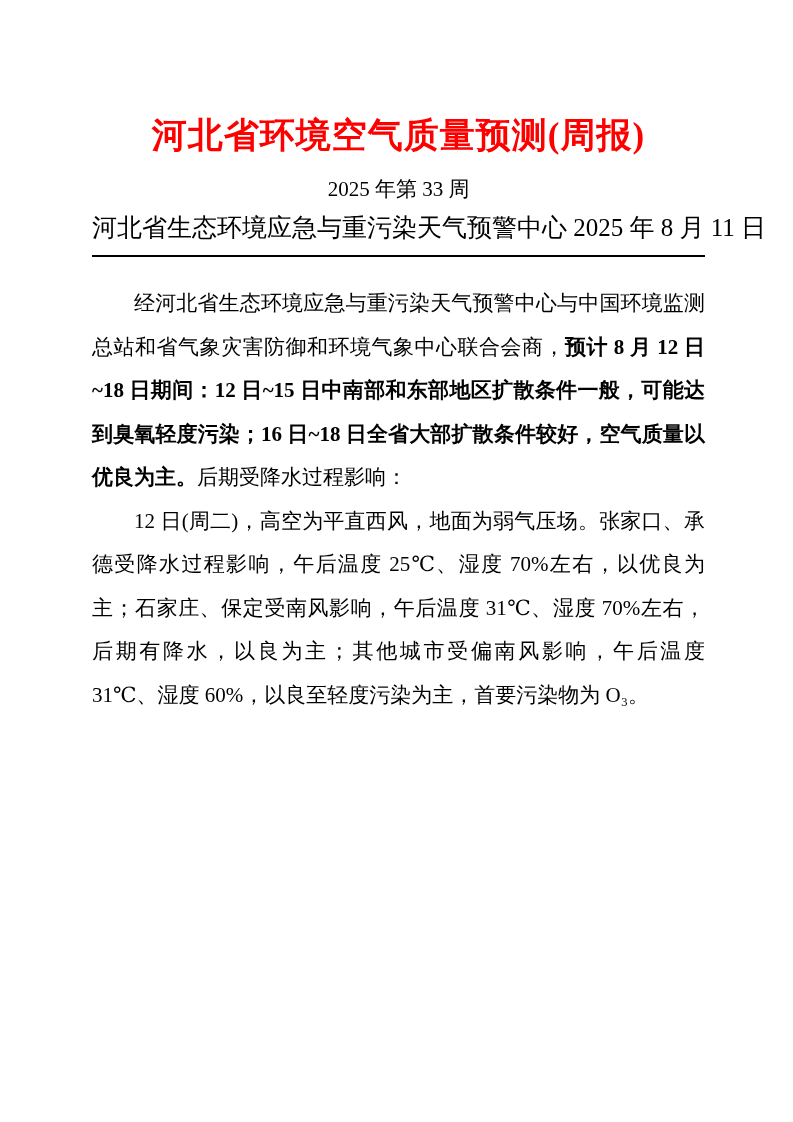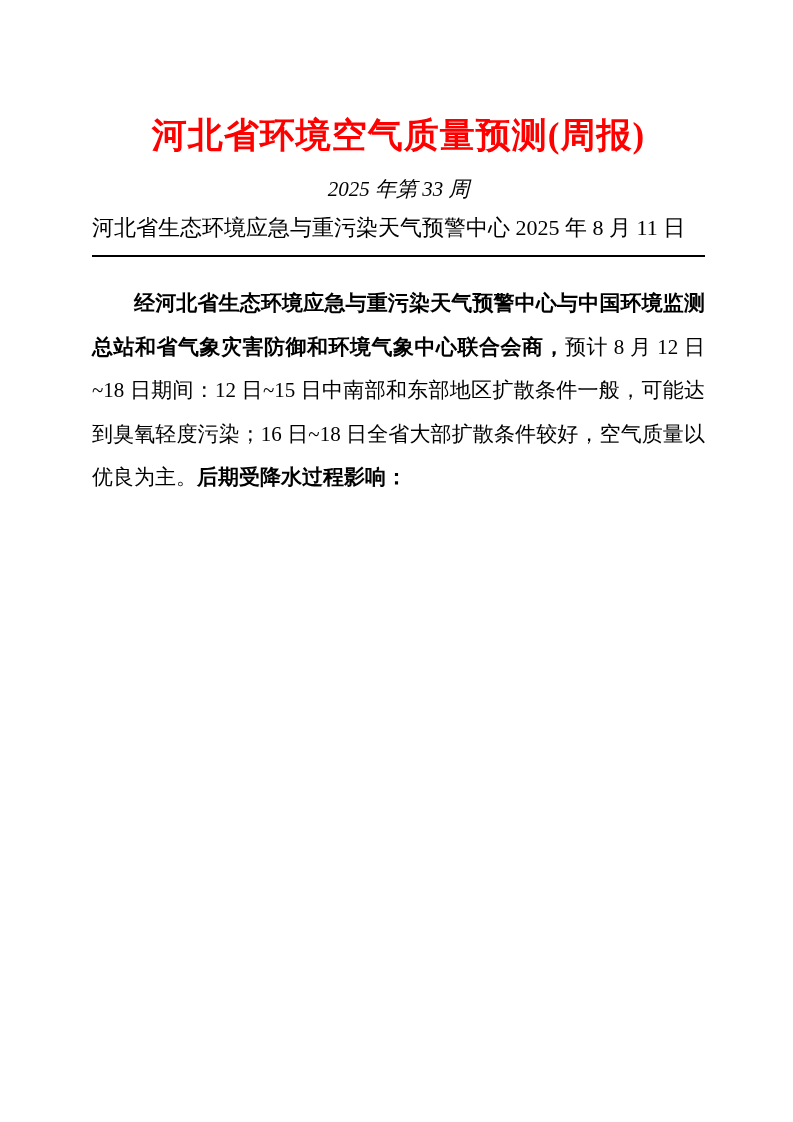--- a/index.html
+++ b/index.html
@@ -28,25 +28,24 @@
     line-height: 48px;
     font-weight: bold;
     text-align: center;
     letter-spacing: 1px;
   }
   .doc-subtitle {
     margin-top: 15px;
     font-size: 21px;
     line-height: 28px;
     text-align: center;
-    font-style: italic;
   }
   .doc-byline {
     margin-top: 11px;
-    font-size: 22px;
+    font-size: 25px;
     line-height: 28px;
     text-align: left;
     white-space: nowrap;
   }
   .header-rule {
     border: none;
     border-top: 2px solid #000000;
     margin: 13px 0 0 0;
     height: 0;
   }
@@ -54,31 +53,32 @@
     margin-top: 25px;
     font-size: 21px;
     line-height: 43.5px;
     text-align: justify;
   }
   .para {
     margin: 0;
     padding: 0;
     text-indent: 2em;
   }
-  .run { font-weight: bold; }
-  .run.bold { font-weight: normal; }
+  .run { font-weight: normal; }
+  .run.bold { font-weight: bold; }
 </style>
 </head>
 <body>
 
 <div class="page">
   <h1 class="doc-title" style="color: rgb(255, 0, 0);">河北省环境空气质量预测(周报)</h1>
 
   <div class="doc-subtitle">2025 年第 33 周</div>
 
   <div class="doc-byline">河北省生态环境应急与重污染天气预警中心 2025 年 8 月 11 日</div>
 
   <hr class="header-rule" style="border-top-color: rgb(0, 0, 0);">
 
   <div class="doc-body" id="doc-body" style="color: rgb(0, 0, 0);">
       <p class="para"><span class="run">经河北省生态环境应急与重污染天气预警中心与中国环境监测总站和省气象灾害防御和环境气象中心联合会商，</span><span class="run bold">预计 8 月 12 日~18 日期间：12 日~15 日中南部和东部地区扩散条件一般，可能达到臭氧轻度污染；16 日~18 日全省大部扩散条件较好，空气质量以优良为主。</span><span class="run">后期受降水过程影响：</span></p>
+      <p class="para"><span class="run">12 日(周二)，高空为平直西风，地面为弱气压场。张家口、承德受降水过程影响，午后温度 25℃、湿度 70%左右，以优良为主；石家庄、保定受南风影响，午后温度 31℃、湿度 70%左右，后期有降水，以良为主；其他城市受偏南风影响，午后温度 31℃、湿度 60%，以良至轻度污染为主，首要污染物为 O₃。</span></p>
     </div>
 </div>
 
 </body></html>

